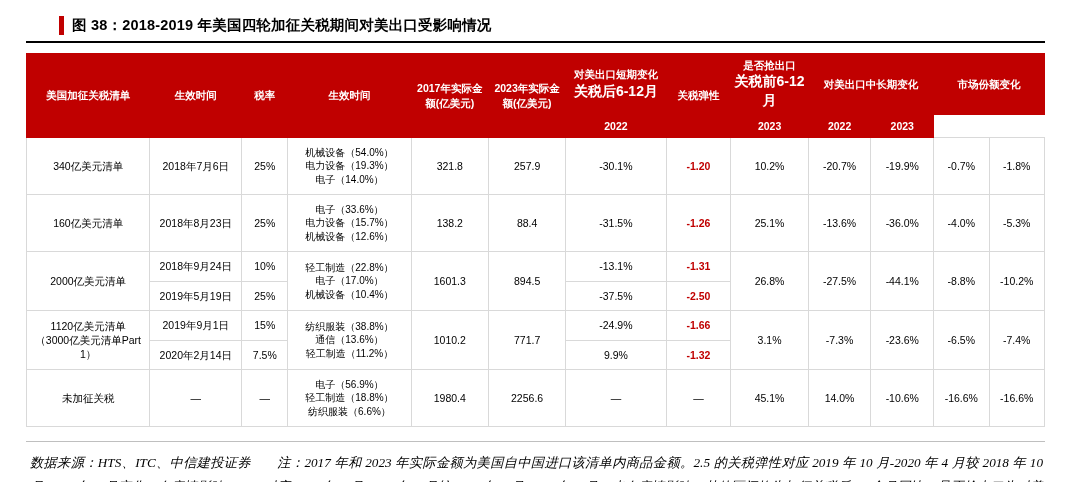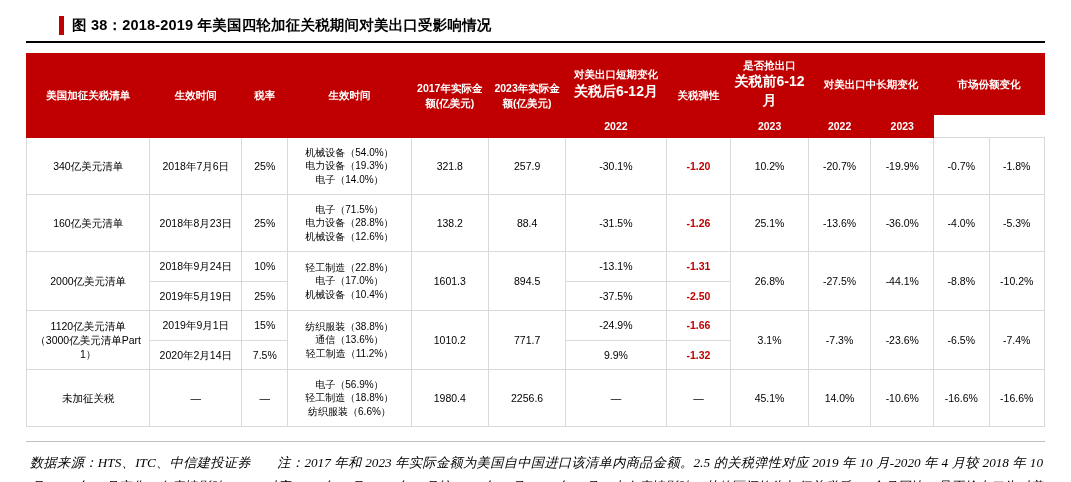--- a/index.html
+++ b/index.html
@@ -187,22 +187,22 @@
           <td class="cell">-19.9%</td>
           <td class="cell">-0.7%</td>
           <td class="cell">-1.8%</td>
         </tr>
 
         <tr>
           <td class="cell listname" style="height:52px">160亿美元清单</td>
           <td class="cell">2018年8月23日</td>
           <td class="cell">25%</td>
           <td class="industry">
-            <div>电子（71.5%）</div>
-            <div>电力设备（28.8%）</div>
+            <div>电子（33.6%）</div>
+            <div>电力设备（15.7%）</div>
             <div>机械设备（12.6%）</div>
           </td>
           <td class="cell">138.2</td>
           <td class="cell">88.4</td>
           <td class="cell">-31.5%</td>
           <td class="cell red">-1.26</td>
           <td class="cell">25.1%</td>
           <td class="cell">-13.6%</td>
           <td class="cell">-36.0%</td>
           <td class="cell">-4.0%</td>

